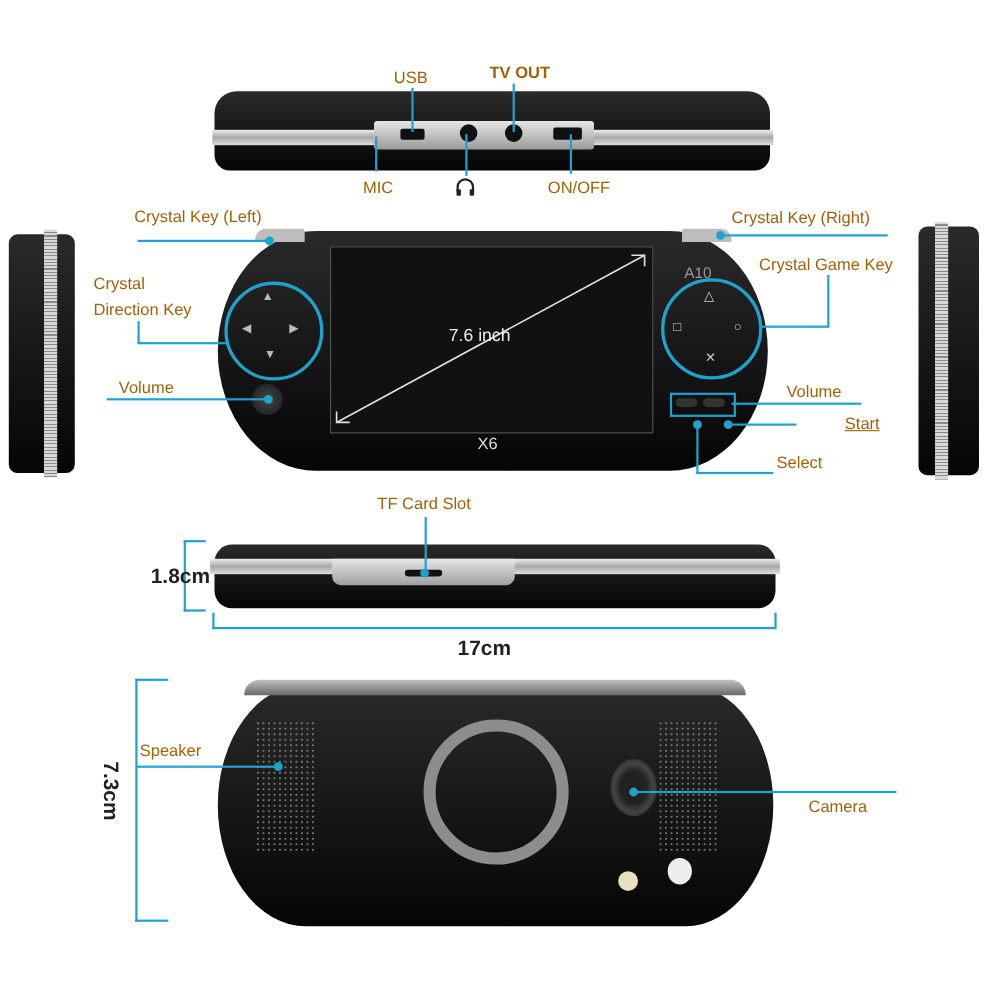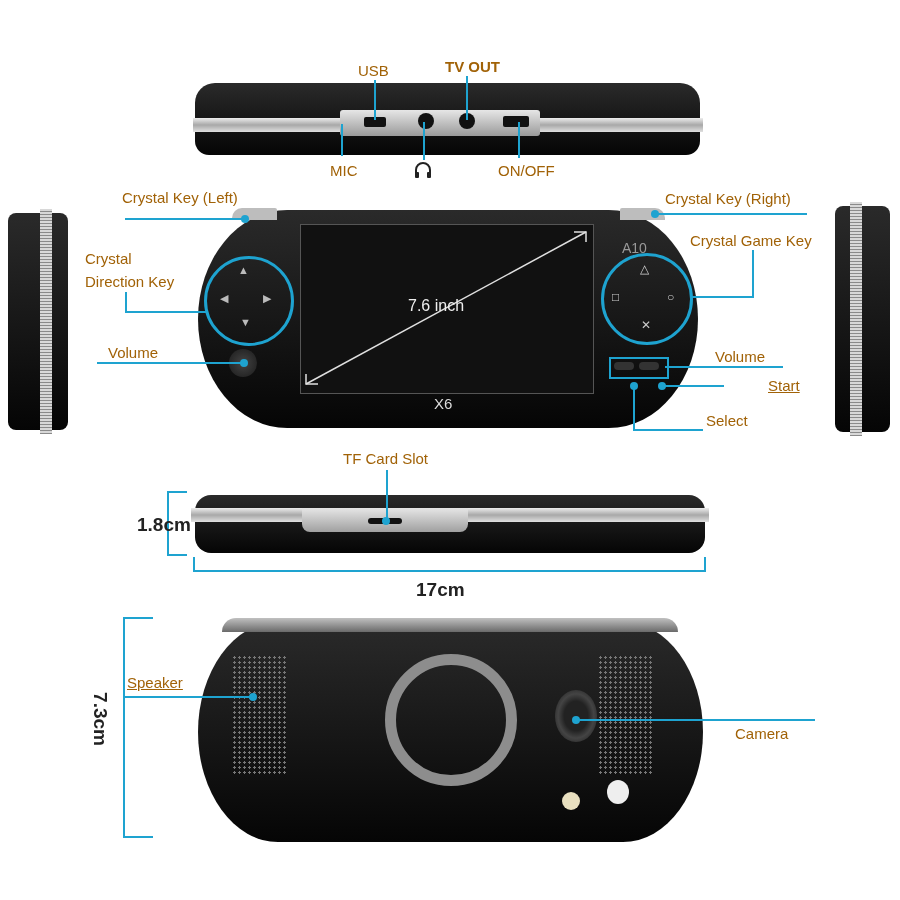--- a/index.html
+++ b/index.html
@@ -142,21 +142,21 @@
 <div>
   <div class="abs dev" style="left:198px;top:622px;width:505px;height:220px;border-radius:80px/110px;"></div>
   <div class="abs" style="left:222px;top:618px;width:456px;height:14px;background:linear-gradient(#c0c0c0,#6a6a6a);border-radius:16px 16px 0 0;"></div>
   <div class="abs" style="left:232px;top:655px;width:55px;height:120px;background-image:radial-gradient(#777 1px,transparent 1.3px);background-size:5px 5px;"></div>
   <div class="abs" style="left:598px;top:655px;width:55px;height:120px;background-image:radial-gradient(#777 1px,transparent 1.3px);background-size:5px 5px;"></div>
   <div class="abs" style="left:385px;top:654px;width:132px;height:132px;border:11px solid #8d8d8d;border-radius:50%;box-sizing:border-box;"></div>
   <div class="abs" style="left:555px;top:690px;width:42px;height:52px;border-radius:50%;background:radial-gradient(#222 40%,#444 60%,#111);"></div>
   <div class="abs" style="left:562px;top:792px;width:18px;height:18px;border-radius:50%;background:#e9e0c0;"></div>
   <div class="abs" style="left:607px;top:780px;width:22px;height:24px;border-radius:50%;background:#eee;"></div>
 
-  <span class="lbl" style="left:127px;top:674px;text-decoration:underline;">Speaker</span>
+  <span class="lbl" style="left:127px;top:674px;">Speaker</span>
   <div class="cl" style="left:124px;top:696px;width:128px;height:2px;"></div>
   <div class="dot" style="left:249px;top:693px;"></div>
 
   <span class="lbl" style="left:735px;top:702px;margin-top:23px;">Camera</span>
   <div class="cl" style="left:575px;top:719px;width:240px;height:2px;"></div>
   <div class="dot" style="left:572px;top:716px;"></div>
 
   <div class="cl" style="left:123px;top:617px;width:2px;height:221px;"></div>
   <div class="cl" style="left:123px;top:617px;width:30px;height:2px;"></div>
   <div class="cl" style="left:123px;top:836px;width:30px;height:2px;"></div>

